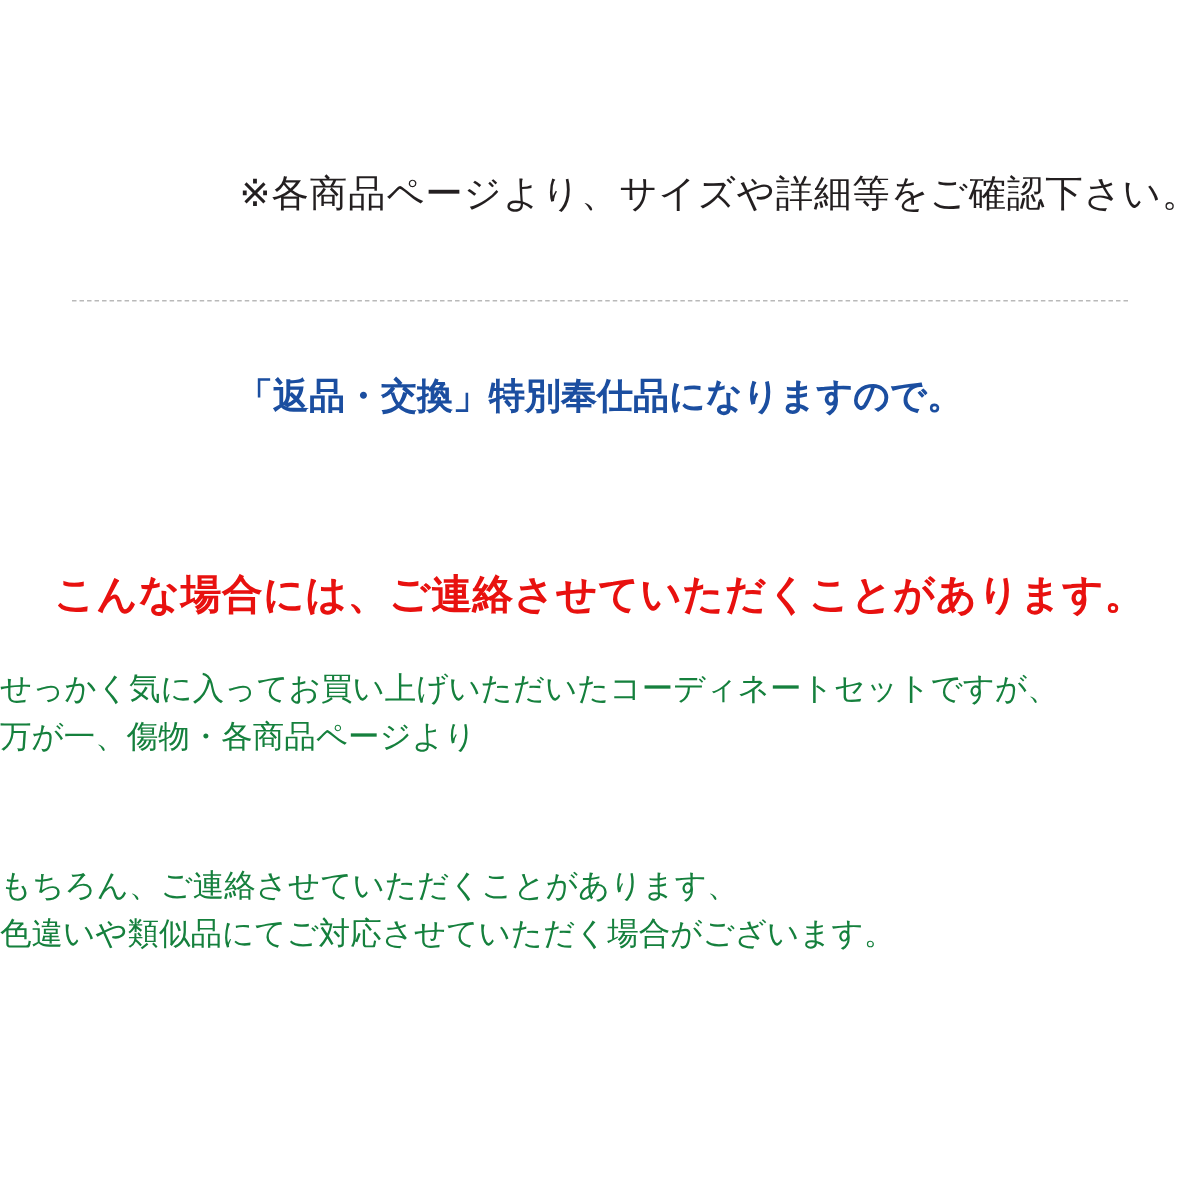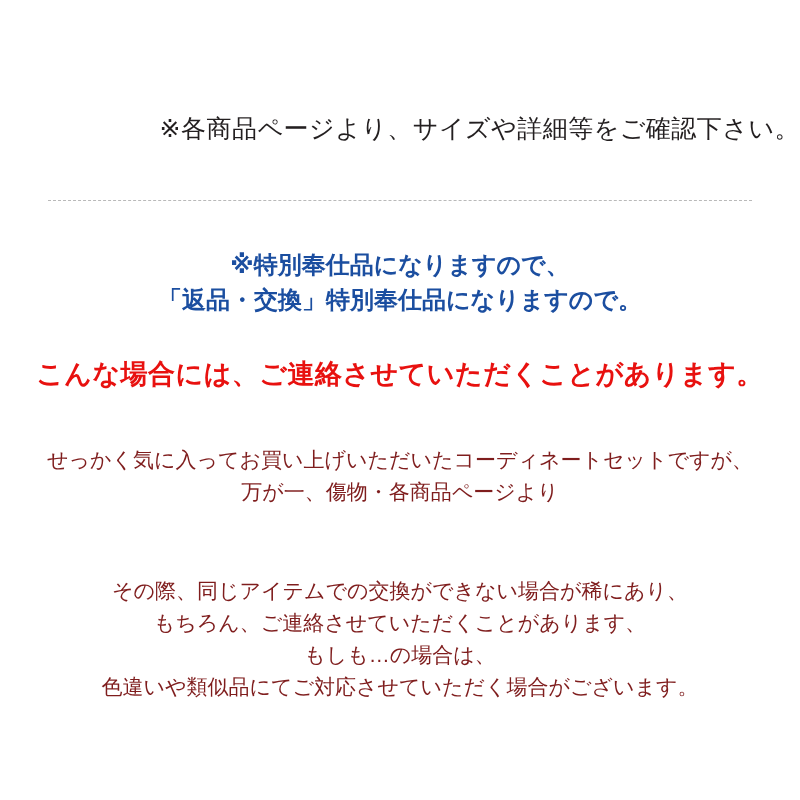--- a/index.html
+++ b/index.html
@@ -58,69 +58,65 @@
     line-height: 1.45;
   }
   .blue-block .line {
     display: block;
     white-space: nowrap;
   }
 
   
   .red-heading {
     position: absolute;
-    top: 356px;
+    top: 378px;
     left: 0;
     width: 800px;
     text-align: center;
     color: #e8110f;
     font-weight: bold;
     font-size: 27px;
     letter-spacing: 0.5px;
     white-space: nowrap;
   }
 
   
   .body-block {
     position: absolute;
     left: 0;
     width: 800px;
-    text-align: center;
-    color: #7f1d1d;
+    color: #15803d;
     font-size: 21px;
     line-height: 1.52;
   }
   .body-block.first { top: 444px; }
   .body-block.second { top: 575px; }
   .body-block .line {
     display: block;
     white-space: nowrap;
   }
 </style>
 </head>
 <body>
 
 <div class="page">
 
   <div class="top-notice">※各商品ページより、サイズや詳細等をご確認下さい。</div>
 
   <div class="divider"></div>
 
   <div class="blue-block">
-    <span class="line">※特別奉仕品になりますので、</span>
     <span class="line">「返品・交換」特別奉仕品になりますので。</span>
   </div>
 
   <div class="red-heading">こんな場合には、ご連絡させていただくことがあります。</div>
 
   <div class="body-block first">
     <span class="line">せっかく気に入ってお買い上げいただいたコーディネートセットですが、</span>
     <span class="line">万が一、傷物・各商品ページより</span>
   </div>
 
   <div class="body-block second">
-    <span class="line">その際、同じアイテムでの交換ができない場合が稀にあり、</span>
     <span class="line">もちろん、ご連絡させていただくことがあります、</span>
-    <span class="line">もしも…の場合は、</span>
     <span class="line">色違いや類似品にてご対応させていただく場合がございます。</span>
   </div>
 
 </div>
 
 </body></html>

